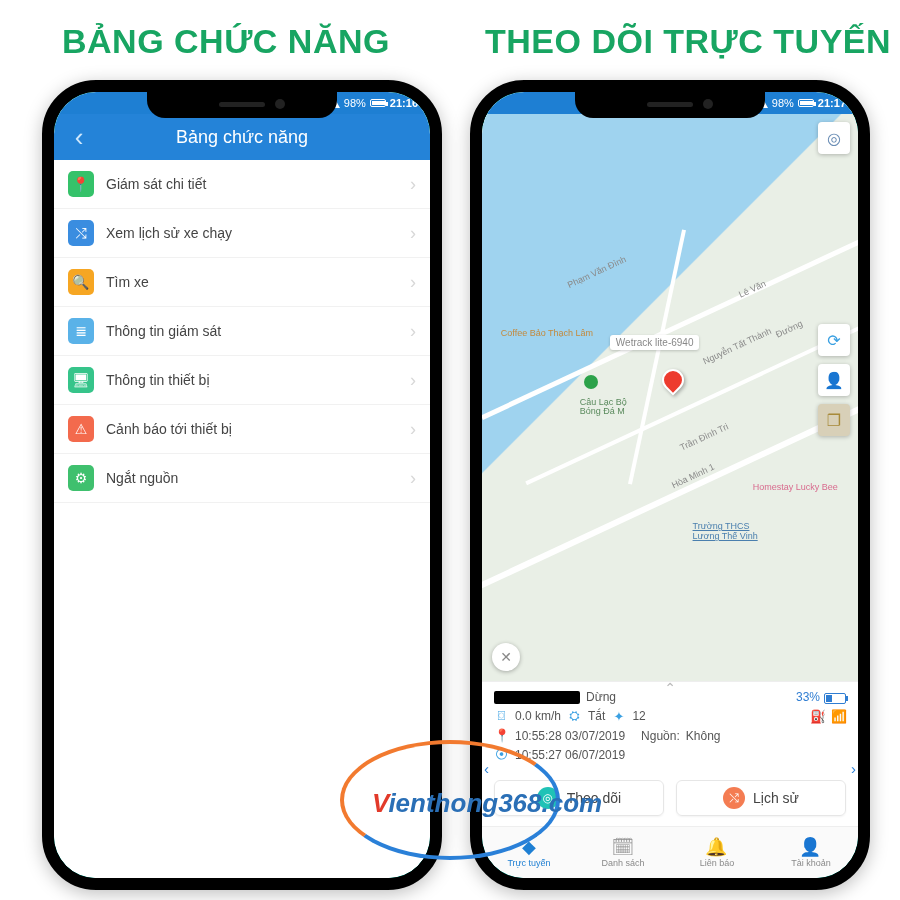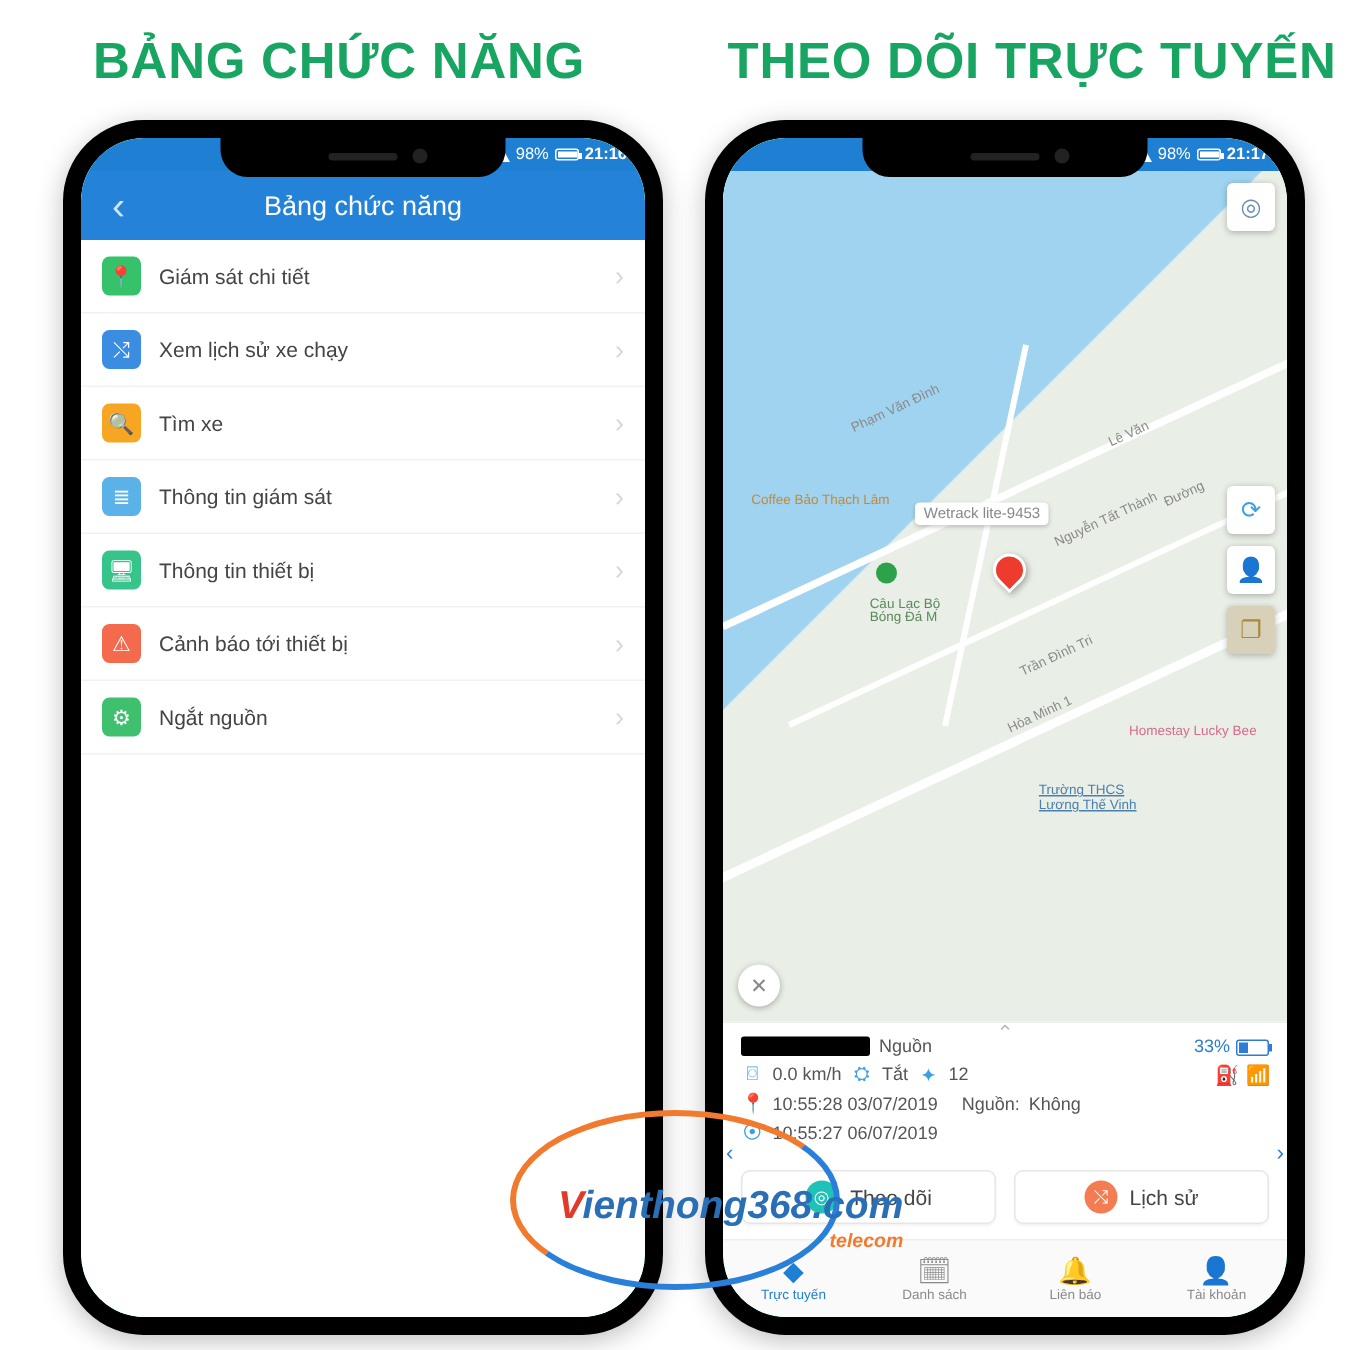--- a/index.html
+++ b/index.html
@@ -193,40 +193,40 @@
       <span class="lbl" style="left:78%;top:37%;">Đường</span>
 
       <span class="poi-txt" style="left:5%;top:38%;color:#c38a3e;">Coffee Bảo Thạch Lâm</span>
       <span class="poi-green" style="left:27%;top:46%;"></span>
       <span class="poi-txt" style="left:26%;top:50%;white-space:pre;">Câu Lạc Bộ
 Bóng Đá M</span>
       <span class="poi-txt blue" style="left:56%;top:72%;white-space:pre;text-decoration:underline;">Trường THCS
 Lương Thế Vinh</span>
       <span class="poi-txt pink" style="left:72%;top:65%;">Homestay Lucky Bee</span>
 
-      <div class="pin-tag">Wetrack lite-9453</div>
+      <div class="pin-tag">Wetrack lite-6940</div>
       <div class="pin">
           <div class="dot"></div>
         </div>
 
       <div class="sidebtn locate">◎</div>
       <div class="sidebtn refresh">⟳</div>
       <div class="sidebtn user">👤</div>
       <div class="sidebtn layers">❐</div>
       <div class="closebtn">✕</div>
     </div>
 
     <div class="card">
       <span class="arrow-up">⌃</span>
       <span class="arrow-left">‹</span>
       <span class="arrow-right">›</span>
 
       <div class="ln">
         <span class="blk"></span>
-        <span>Nguồn</span>
+        <span>Dừng</span>
         <span class="batt">
           <span>33%</span>
           <span class="batt-ic"></span>
         </span>
       </div>
       <div class="ln">
         <span class="mini-ic">⌼</span>
         <span>0.0 km/h</span>
         <span class="mini-ic">⛭</span>
         <span>Tắt</span>
@@ -276,15 +276,14 @@
         <span>Tài khoản</span>
       </div>
     </div>
   </div>
 </div>
 
 <div class="wm">
   <div class="ring"></div>
   <div class="txt">
     <span class="v">V</span><span class="rest">ienthong368.com</span>
-    <div style="font-size:13px;color:#f27a2f;text-align:right;">telecom</div>
   </div>
 </div>
 
 </body></html>

